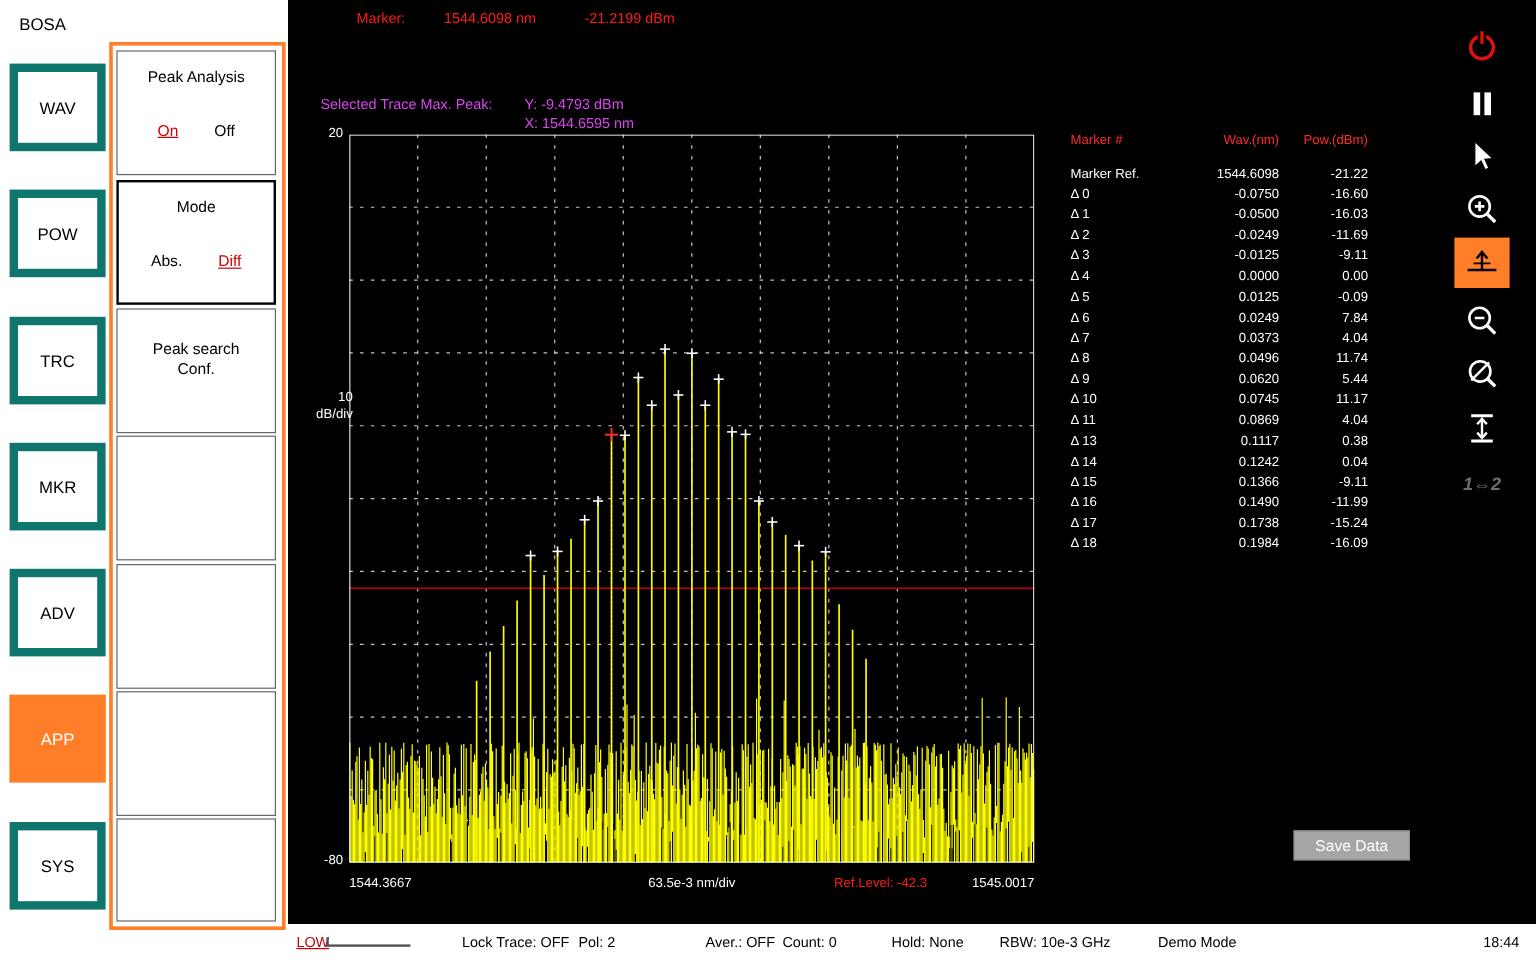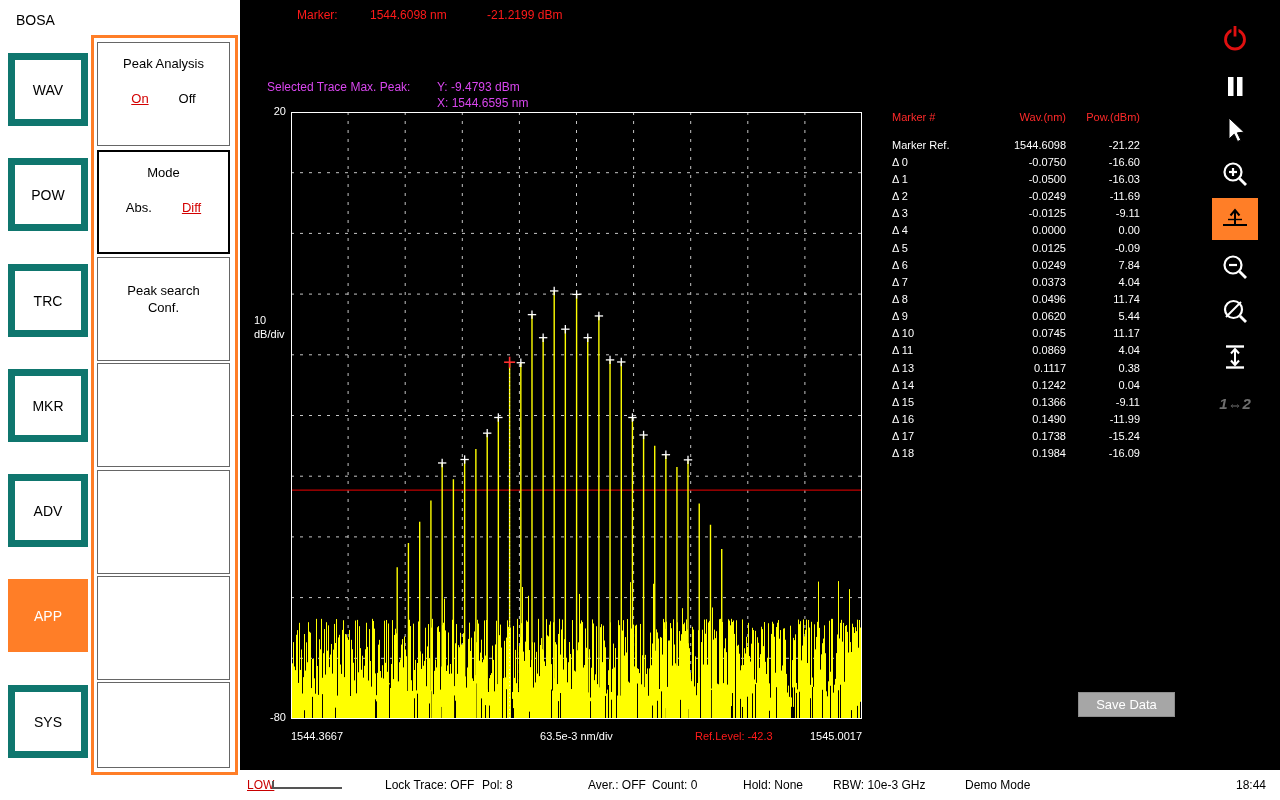--- a/index.html
+++ b/index.html
@@ -15,38 +15,38 @@
     font-size:14px;color:#000;cursor:pointer}
   .side-btn.active{background:#FF7E27;border-color:#FF7E27;color:#fff}
 
   
   #col2{position:absolute;left:90px;top:0;width:150px;height:800px;background:#fff;z-index:3}
   #col2-frame{position:absolute;left:1px;top:35px;width:147px;height:740px;border:3px solid #FF7E27}
   .panel-box{position:absolute;left:7px;width:133px;height:104px;background:#fff;border:1px solid #666;
     font-size:13px;color:#000;text-align:center}
   .panel-box.selected{border:2px solid #000}
   .pb-title{margin-top:13px}
-  .pb-options{display:flex;justify-content:center;gap:30px;margin-top:20px}
+  .pb-options{display:flex;justify-content:center;gap:30px;margin-top:30px}
   .opt{cursor:pointer}
   .opt.sel{color:#D40000;text-decoration:underline}
   .pb-lines{margin-top:24px;line-height:17px}
 
   
   #main{position:absolute;left:240px;top:0;width:950px;height:770px;background:#000;z-index:1}
   #marker-header span{position:absolute;top:8px;font-size:12px;color:#FF1A1A}
   #mh-label{left:57px} #mh-wav{left:130px} #mh-pow{left:247px}
   .ytxt{position:absolute;font-size:12px;color:#d946ef}
   #ti-label{left:27px;top:80px} #ti-y{left:197px;top:80px} #ti-x{left:197px;top:96px}
 
   #plot-area{position:absolute;left:51px;top:112px;width:571px;height:607px}
   #spectrum{position:absolute;left:0;top:0;width:571px;height:607px;display:block}
 
   .axis-lab{position:absolute;font-size:11px;color:#fff}
   #yl-top{left:16px;top:105px;width:30px;text-align:right}
-  #yl-scale{left:14px;top:313px;width:40px;text-align:left;line-height:14px}
+  #yl-scale{left:14px;top:324px;width:40px;text-align:right;line-height:14px}
   #yl-bottom{left:10px;top:711px;width:36px;text-align:right}
   #xl-left{left:51px;top:730px}
   #xl-div{left:51px;top:730px;width:571px;text-align:center}
   #xl-ref{left:455px;top:730px;color:#FF1A1A}
   #xl-right{left:560px;top:730px;width:62px;text-align:right}
 
   
   #marker-table{position:absolute;left:652px;top:108px;font-size:11px;color:#fff}
   .mt-row{display:grid;grid-template-columns:88px 76px 64px;column-gap:10px;height:17.15px;align-items:center}
   .mt-row .c0{text-align:left}
@@ -1044,21 +1044,21 @@
       <div class="tb-item disabled" style="top: 383px; font-style: italic;">1⇔2</div>
     </div>
 
   <div id="statusbar">
     <span id="sb-low">LOW</span>
     <div id="sb-track">
         <div id="sb-tick"></div>
       </div>
     <span id="sb-clock">18:44</span>
   <span style="left: 385px;">Lock Trace: OFF</span>
-      <span style="left: 482px;">Pol: 8</span>
+      <span style="left: 482px;">Pol: 2</span>
       <span style="left: 588px;">Aver.: OFF</span>
       <span style="left: 652px;">Count: 0</span>
       <span style="left: 743px;">Hold: None</span>
       <span style="left: 833px;">RBW: 10e-3 GHz</span>
       <span style="left: 965px;">Demo Mode</span>
     </div>
 
 </div>
 
 </body></html>

